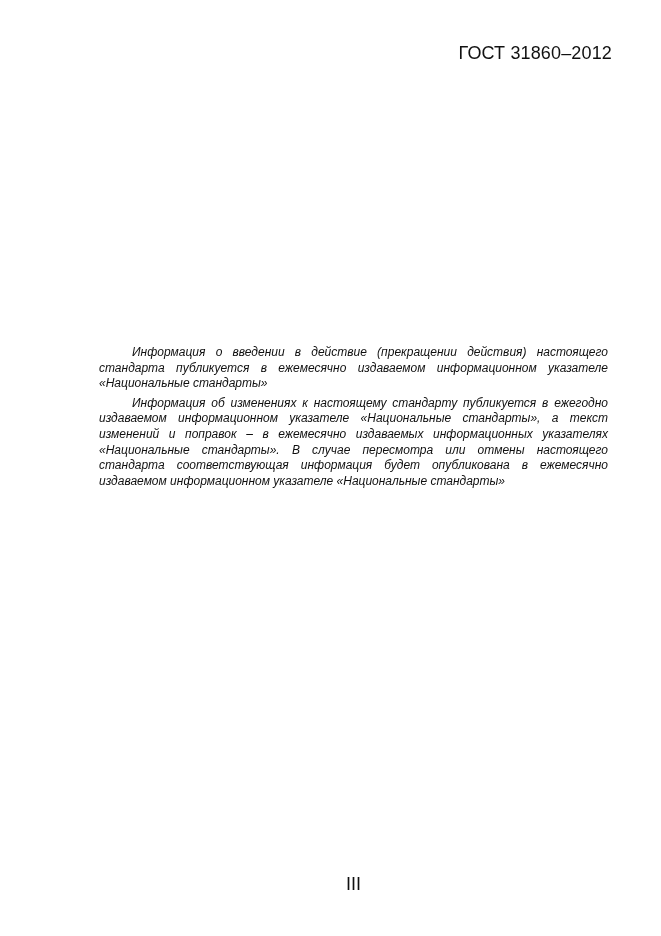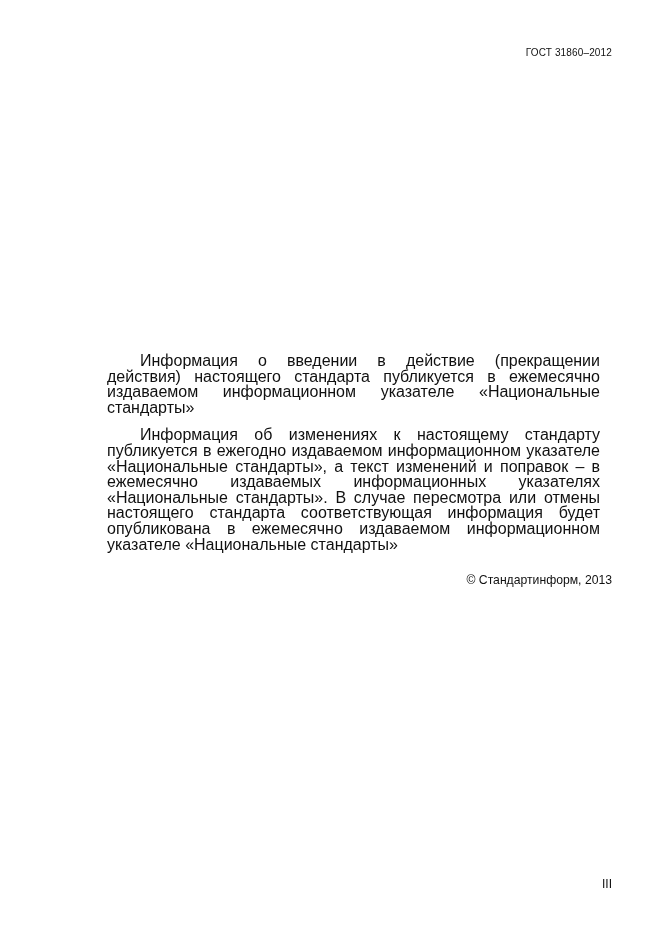--- a/index.html
+++ b/index.html
@@ -20,38 +20,39 @@
     -webkit-font-smoothing: antialiased;
   }
 
   
   .page-header {
     position: absolute;
     top: 45px;
     left: 49px;
     width: 563px;
     text-align: right;
-    font-size: 10px;
+    font-size: 18px;
     line-height: 16px;
     color: #111111;
     letter-spacing: 0.15px;
     white-space: nowrap;
   }
 
   
   .notes-block {
     position: absolute;
     top: 341px;
     left: 95px;
     width: 517px;
   }
 
   .note-para {
-    margin: 12px;
-    font-size: 16px;
+    margin: 4px;
+    font-style: italic;
+    font-size: 12px;
     line-height: 15.6px;
     text-align: justify;
     text-indent: 33px;
     color: #101010;
     hyphens: manual;
   }
 
   
   .copyright-line {
     position: absolute;
@@ -81,36 +82,35 @@
     text-indent: 33px;
     color: #101010;
   }
 
   
   .page-folio {
     position: absolute;
     top: 876px;
     left: 95px;
     width: 517px;
-    text-align: right;
-    font-size: 12px;
+    text-align: center;
+    font-size: 18px;
     line-height: 16px;
     color: #101010;
   }
 </style>
 </head>
 <body>
 
 <div class="page">
 
   <div class="page-header">ГОСТ 31860–2012</div>
 
   <div class="notes-block">
     <p class="note-para">Информация о введении в действие (прекращении действия) настоящего стандарта публикуется в ежемесячно издаваемом информационном указателе «Национальные стандарты»</p>
     <p class="note-para">Информация об изменениях к настоящему стандарту публикуется в ежегодно издаваемом информационном указателе «Национальные стандарты», а текст изменений и поправок – в ежемесячно издаваемых информационных указателях «Национальные стандарты». В случае пересмотра или отмены настоящего стандарта соответствующая информация будет опубликована в ежемесячно издаваемом информационном указателе «Национальные стандарты»</p>
   </div>
 
-  <div class="copyright-line">© Стандартинформ, 2013</div>
 
 
   <div class="page-folio">III</div>
 
 </div>
 
 </body></html>

